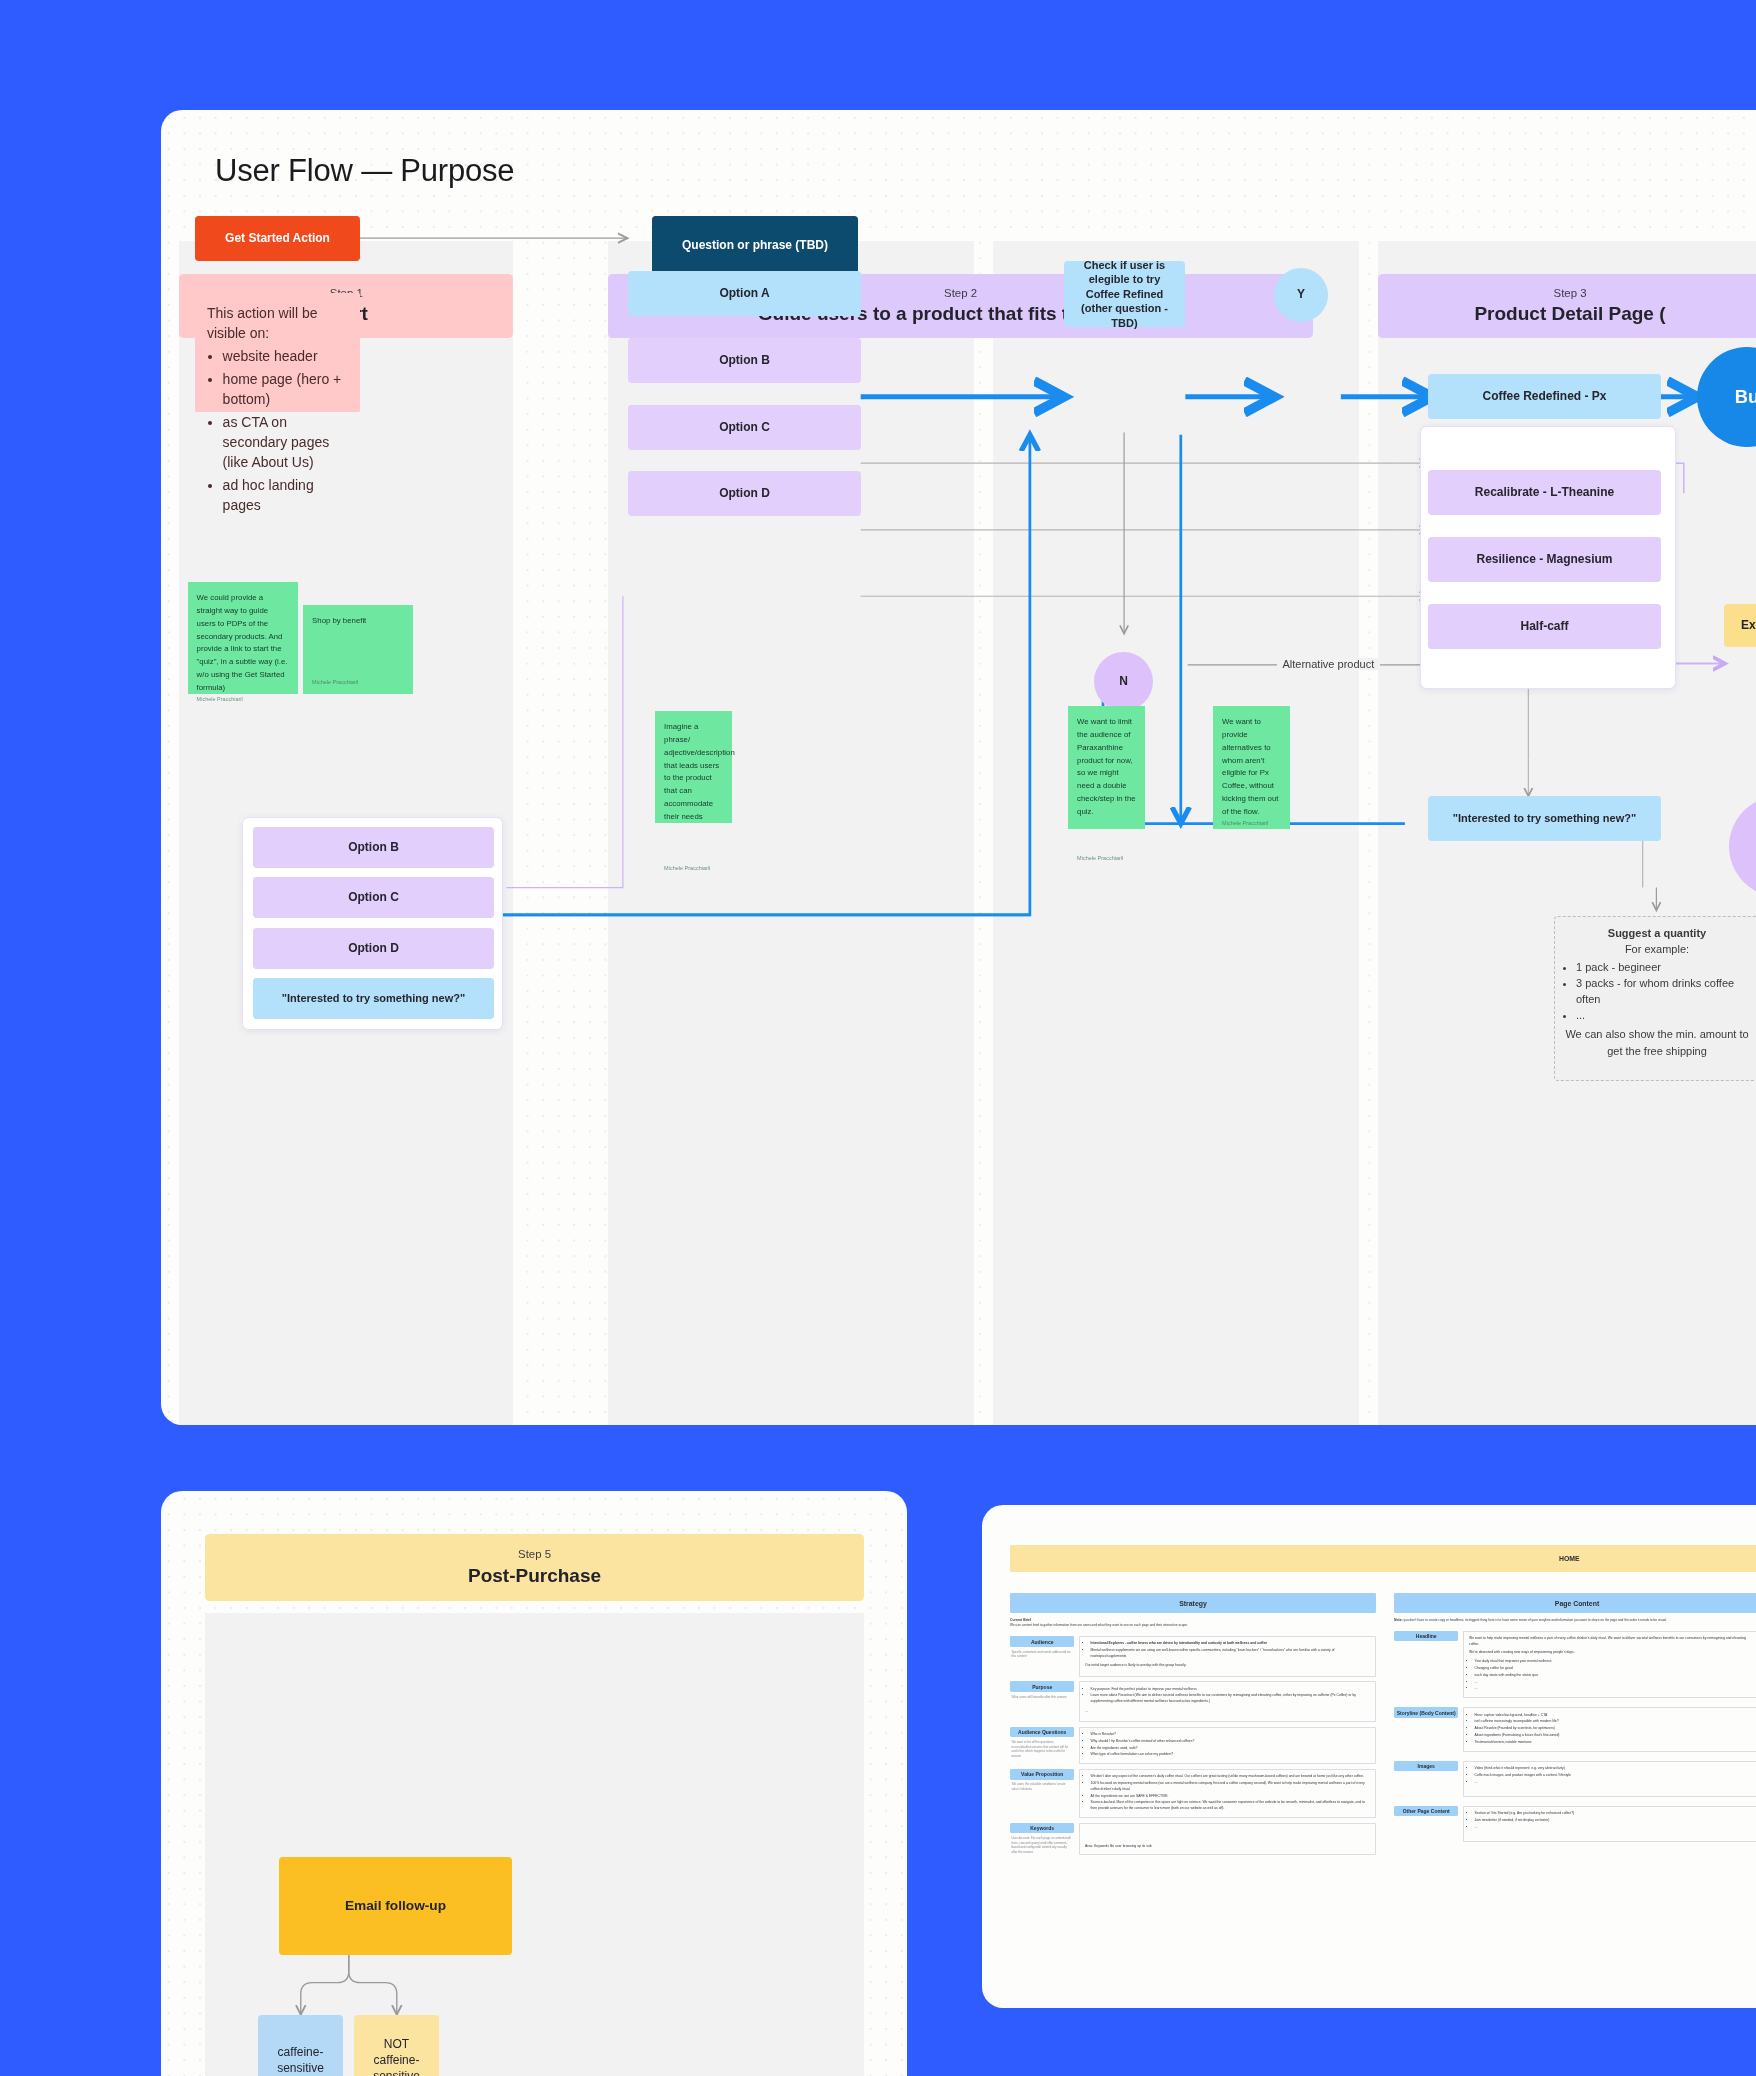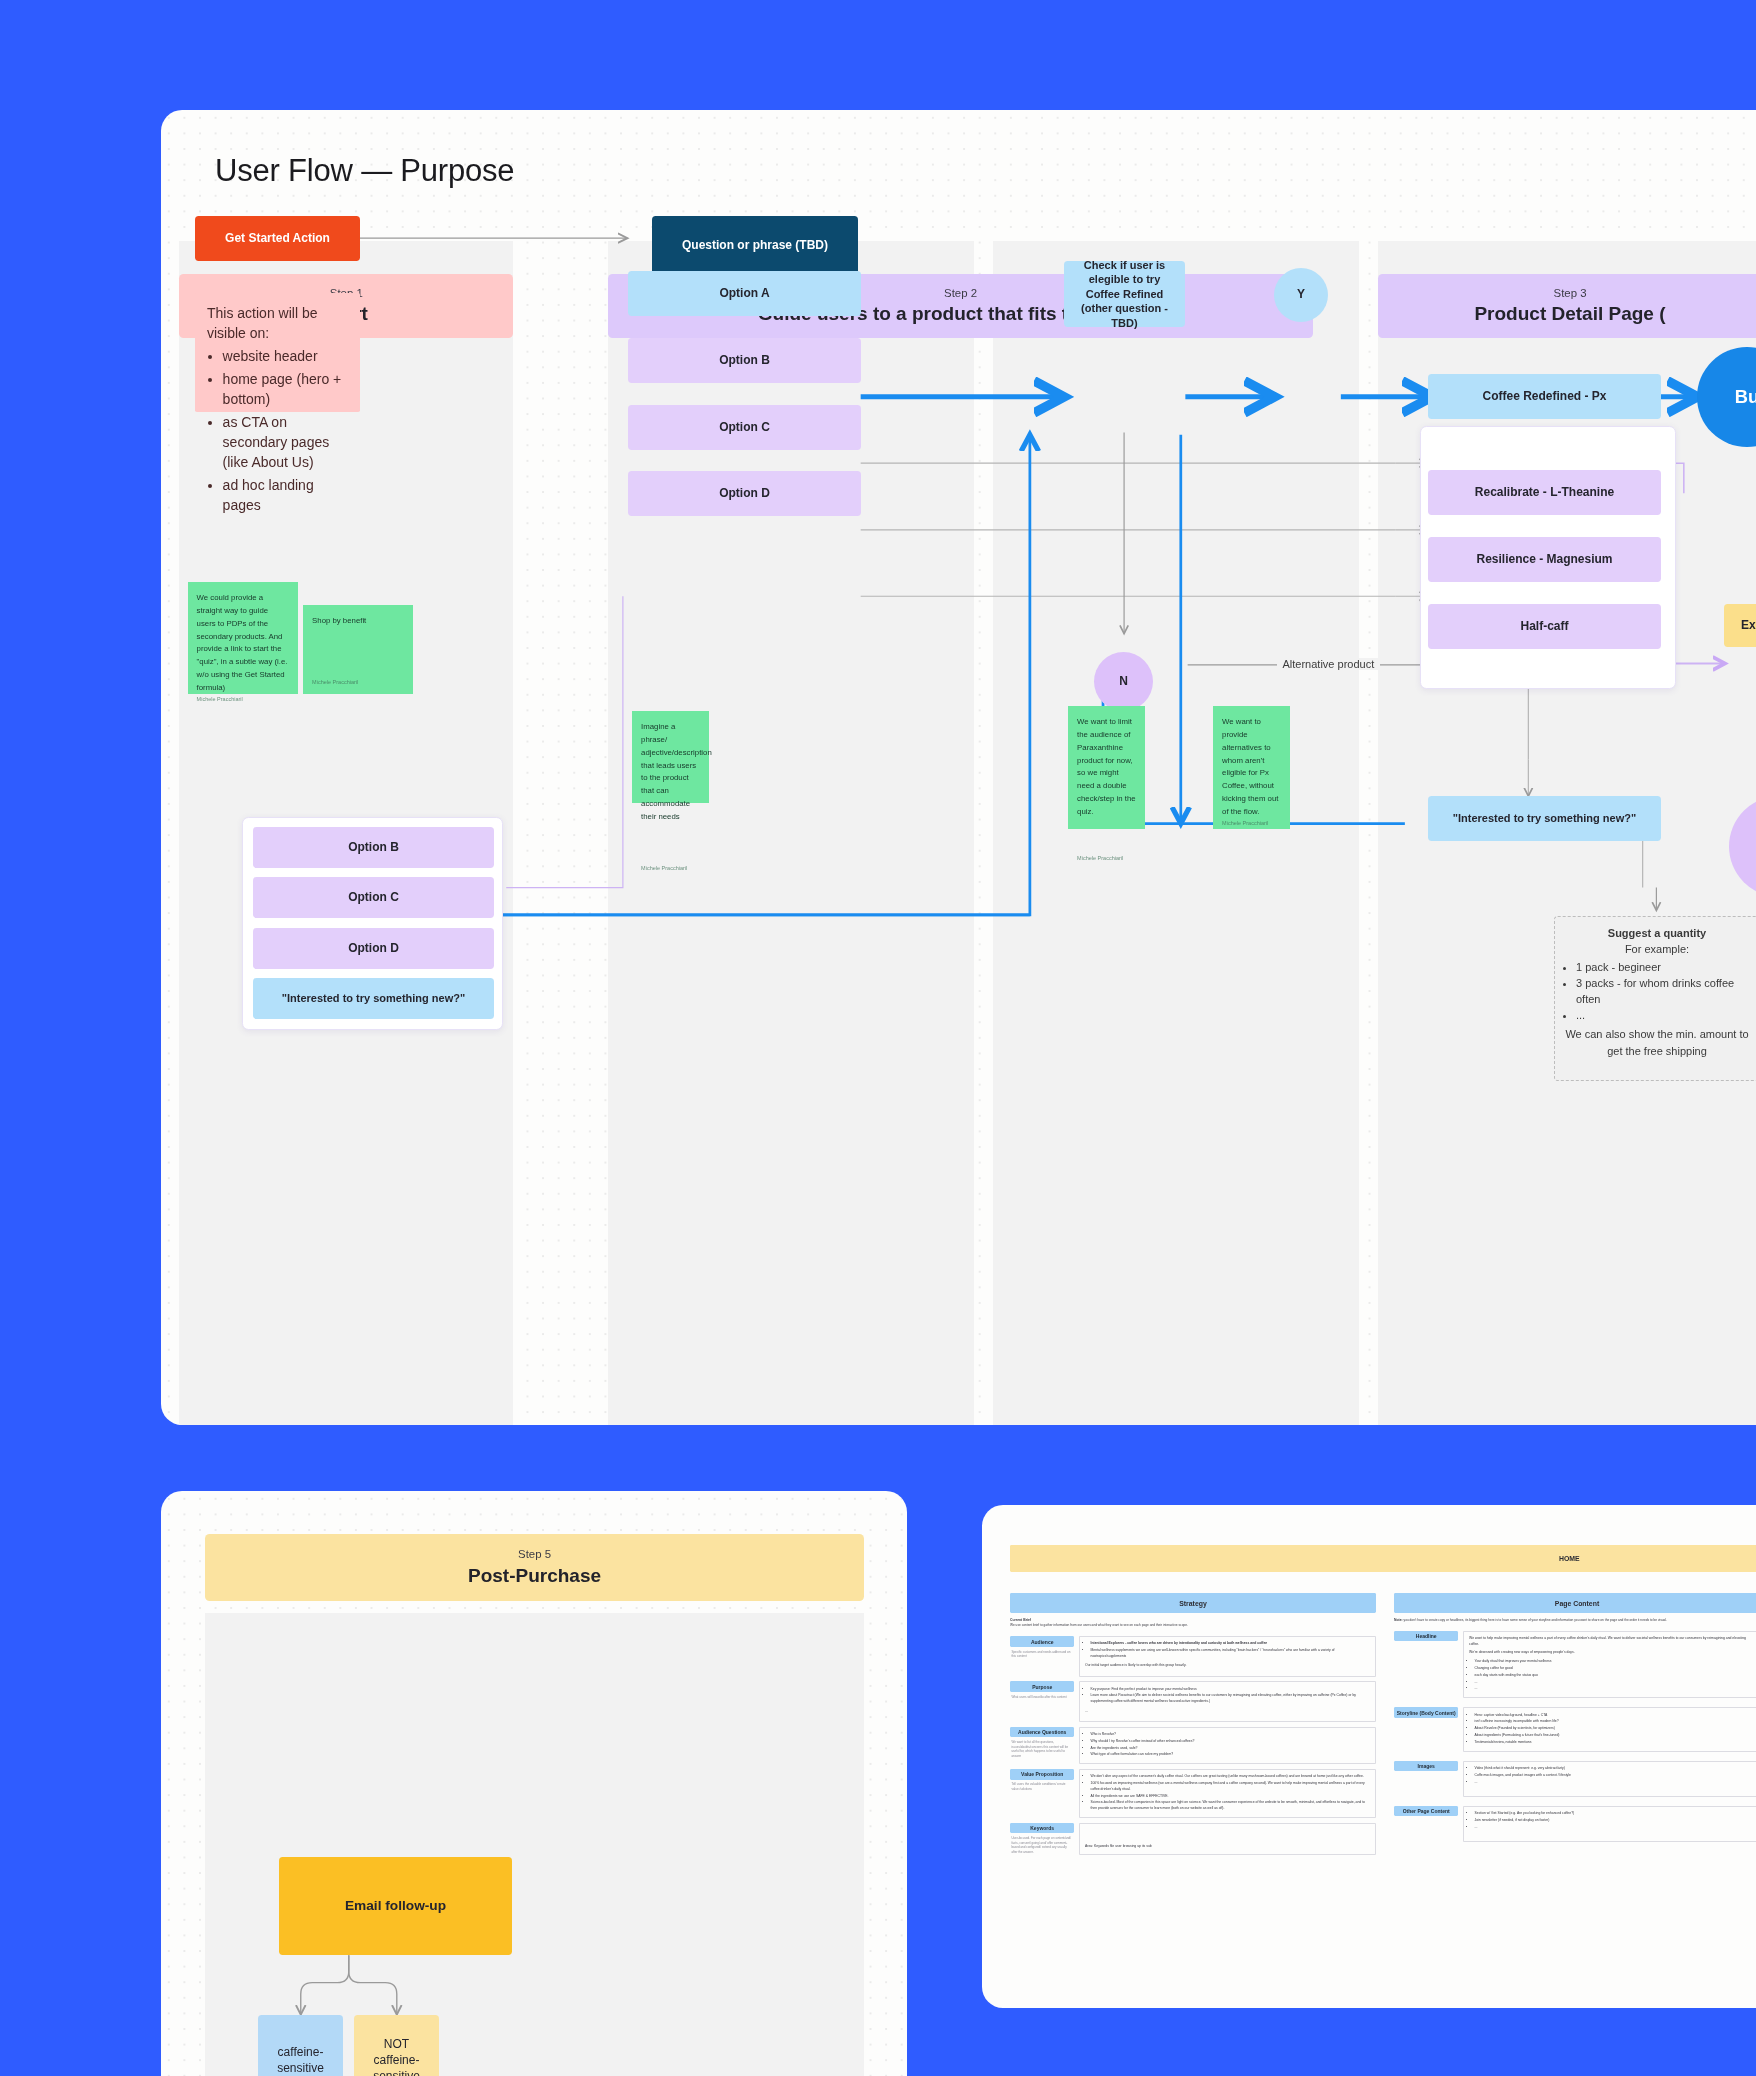--- a/index.html
+++ b/index.html
@@ -269,21 +269,21 @@
 
     <div class="node circle" style="left:1113px; top:158px; width:54px; height:54px; background:#b3e0fa; font-size:12px;">
         <span>Y</span>
       </div>
     <div class="node circle" style="left:933px; top:542px; width:59px; height:59px; background:#ddc1fa; font-size:12px;">
         <span>N</span>
       </div>
 
     <div class="edge-label" style="left:1116px; top:548px;">Alternative product</div>
 
-    <div class="sticky" style="left:471px; top:601px; width:77px; height:92px;gap:40px;">
+    <div class="sticky" style="left:494px; top:601px; width:77px; height:112px;gap:40px;">
       <div>Imagine a phrase/ adjective/description that leads users to the product that can accommodate their needs</div>
       <div class="author">Michele Pracchiaril</div>
     </div>
     <div class="sticky" style="left:907px; top:596px; width:77px; height:123px;gap:35px;">
       <div>We want to limit  the audience of Paraxanthine product for now, so we might need a double check/step in the quiz.</div>
       <div class="author">Michele Pracchiaril</div>
     </div>
     <div class="sticky" style="left:1052px; top:596px; width:77px; height:123px;">
       <div>We want to provide alternatives to whom aren't eligible for Px Coffee, without kicking them out of the flow.</div>
       <div class="author">Michele Pracchiaril</div>

